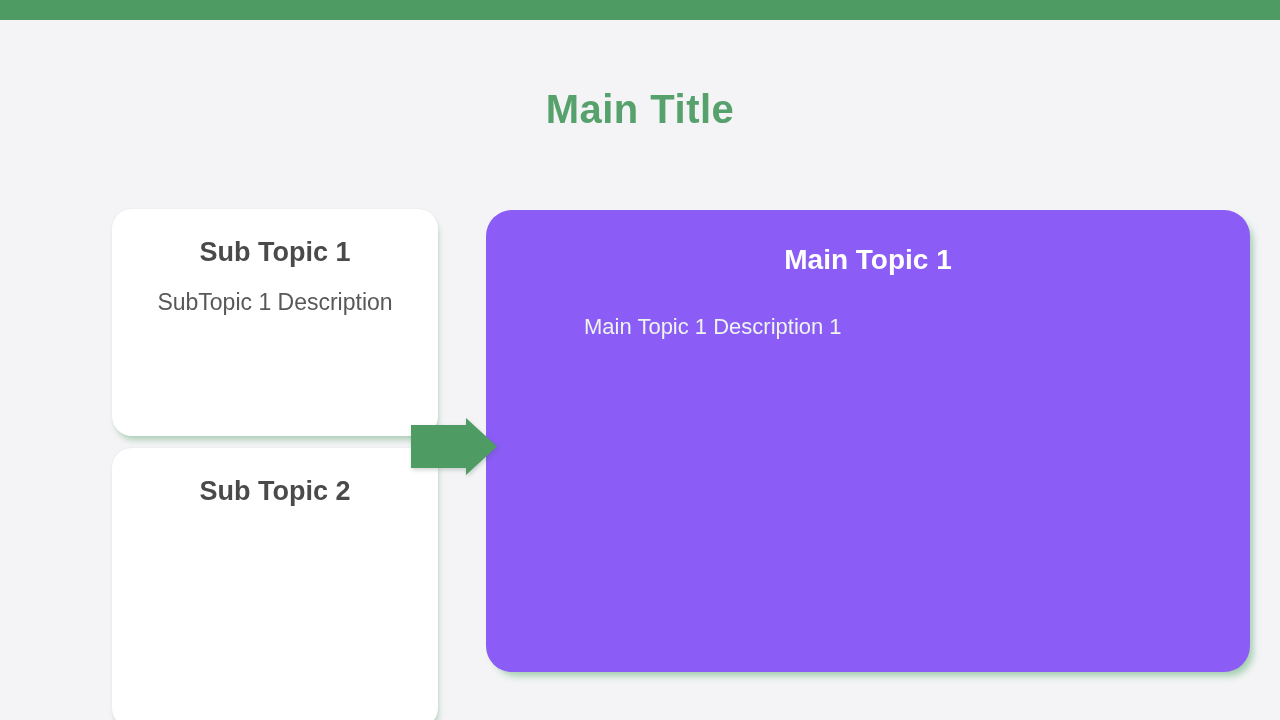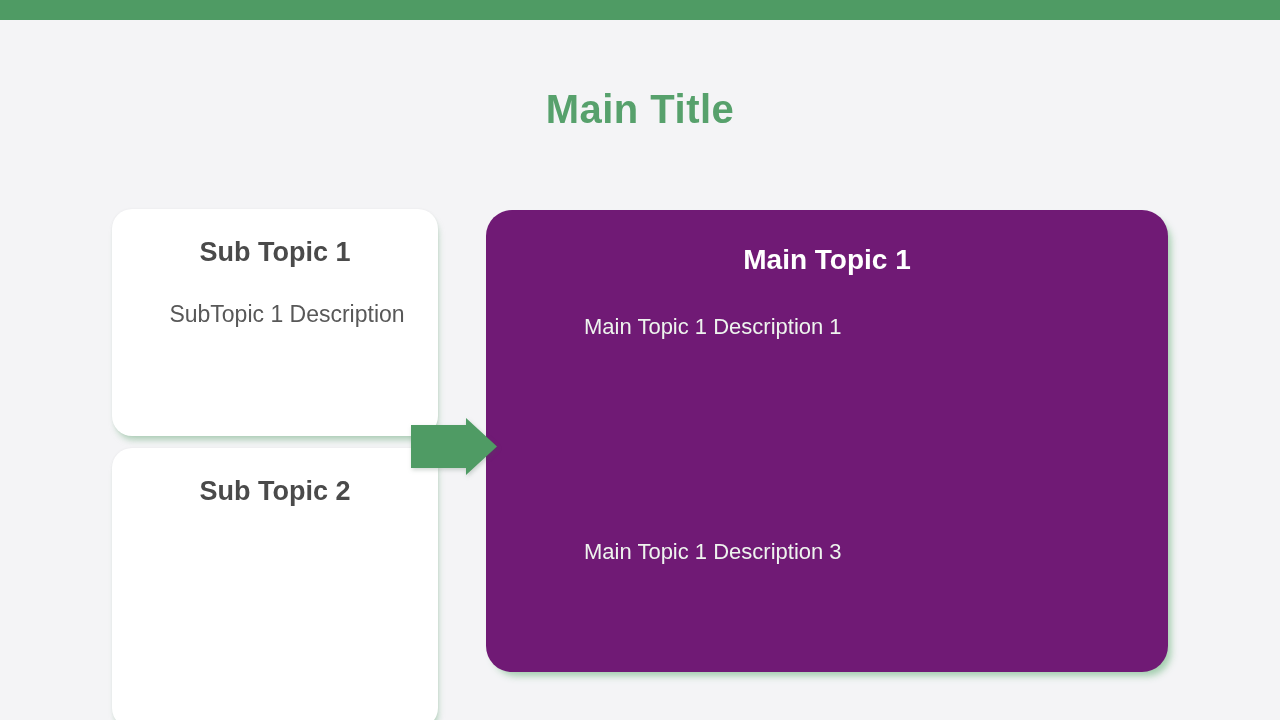--- a/index.html
+++ b/index.html
@@ -52,31 +52,31 @@
     text-align: center;
     font-size: 27px;
     line-height: 32px;
     font-weight: bold;
     color: #4a4a4a;
   }
   .sub-card p {
     position: absolute;
     top: 79px; left: 0;
     width: 100%;
-    margin: 12px;
+    margin: 0;
     text-align: center;
     font-size: 23px;
     line-height: 28px;
     color: #585858;
   }
   .main-card {
     position: absolute;
     left: 486px; top: 210px;
-    width: 682px; height: 462px;
-    background: #701a75;
+    width: 764px; height: 462px;
+    background: #8b5cf6;
     border-radius: 26px;
     box-shadow: 5px 6px 7px -2px rgba(148, 199, 161, 0.85);
   }
   .main-card h2 {
     position: absolute;
     top: 33px; left: 0;
     width: 100%;
     margin: 0;
     text-align: center;
     font-size: 28px;
@@ -124,16 +124,15 @@
 
   <span class="arrow">
     <svg width="86" height="57" viewBox="0 0 86 57" xmlns="http://www.w3.org/2000/svg">
       <polygon points="0,7 55,7 55,0 86,28.5 55,57 55,50 0,50" fill="#4f9b64"></polygon>
     </svg>
   </span>
 
   <section class="main-card">
     <h2>Main Topic 1</h2>
     <p class="main-desc main-desc-1">Main Topic 1 Description 1</p>
-    <p class="main-desc main-desc-3">Main Topic 1 Description 3</p>
   </section>
 
 </div>
 
 </body></html>

